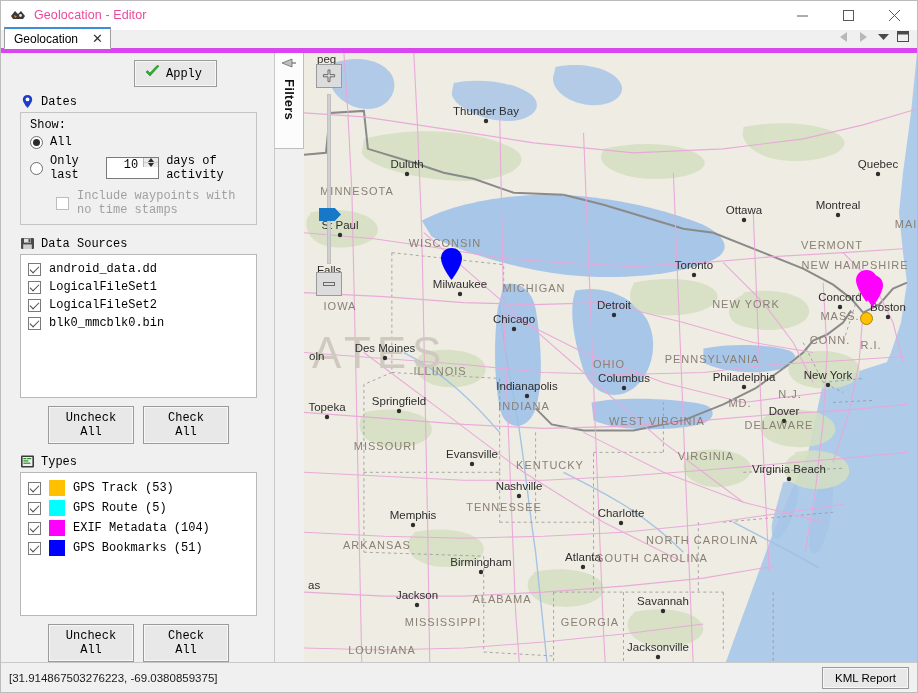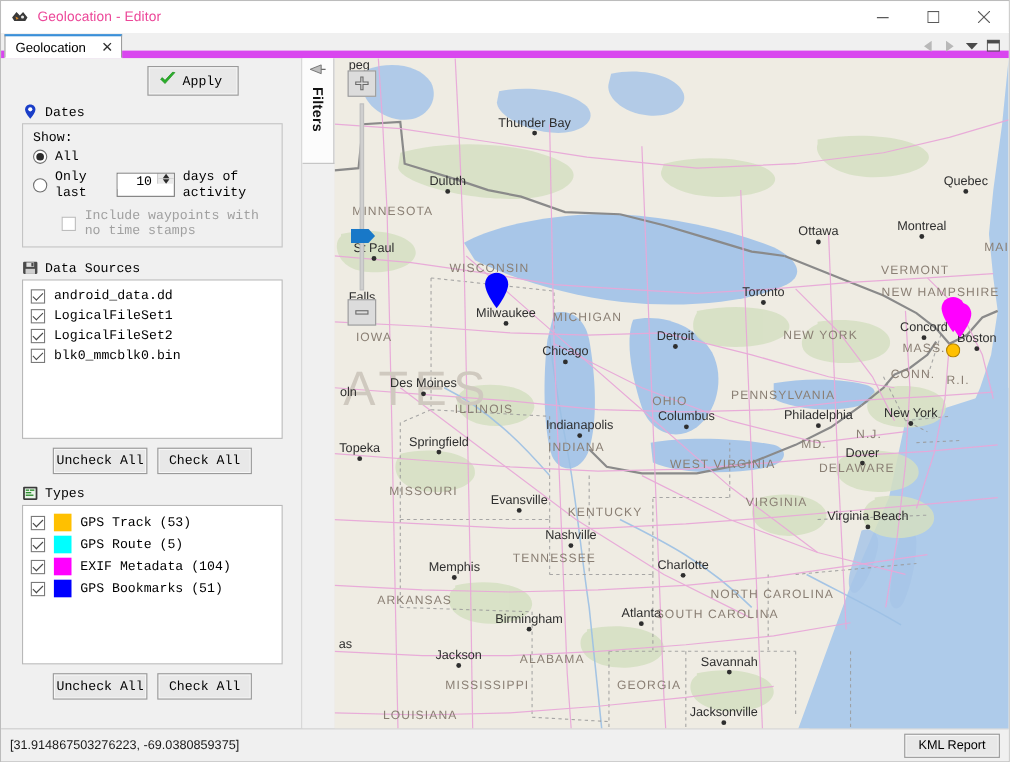--- a/index.html
+++ b/index.html
@@ -35,23 +35,23 @@
   .wbtn {
     width:46px; height:29px; display:flex; align-items:center; justify-content:center;
     color:#5a5a5a;
   }
   #wbtns { margin-left:auto; display:flex; }
 
   
   #tabstrip {
     height:23px; min-height:23px;
     background:#f0f0f0;
-    display:flex; 
+    display:flex; align-items:flex-end;
     position:relative;
-    border-bottom:7px solid #d946ef;
+    border-bottom:5px solid #d946ef;
   }
   #tab-geo {
     height:22px; margin-left:3px;
     background:#ffffff;
     border:1px solid #9e9e9e;
     border-bottom:1px solid #ffffff;
     display:flex; align-items:center;
     padding:0 7px 0 9px;
     font-size:12px;
     position:relative; top:1px;
@@ -145,21 +145,21 @@
     margin:0 17px 0 19px;
     height:145px; overflow:hidden;
     padding:5px 0 0 0;
   }
   .list-item { display:flex; align-items:center; gap:8px; padding:2px 0 2px 7px; font-size:12px; }
   .swatch { width:16px; height:16px; flex:none; border:0; }
 
   .btn-row { display:flex; justify-content:center; gap:9px; margin:8px 17px 0 19px; }
   .sbtn {
     background:#e8e8e8; border:1px solid #9a9a9a;
-    padding:4px 0; width:86px; text-align:center; font-size:12px; cursor:default;
+    padding:4px 12px; width:86px; text-align:center; font-size:12px; cursor:default;
     box-shadow: inset 0 0 0 1px #f7f7f7;
   }
 
   
   #right { flex:1; position:relative; min-width:0; background:#f0f0f0; display:flex; }
 
   #filters-tab {
     width:29px; min-width:29px;
     background:#f0f0f0;
     position:relative;

